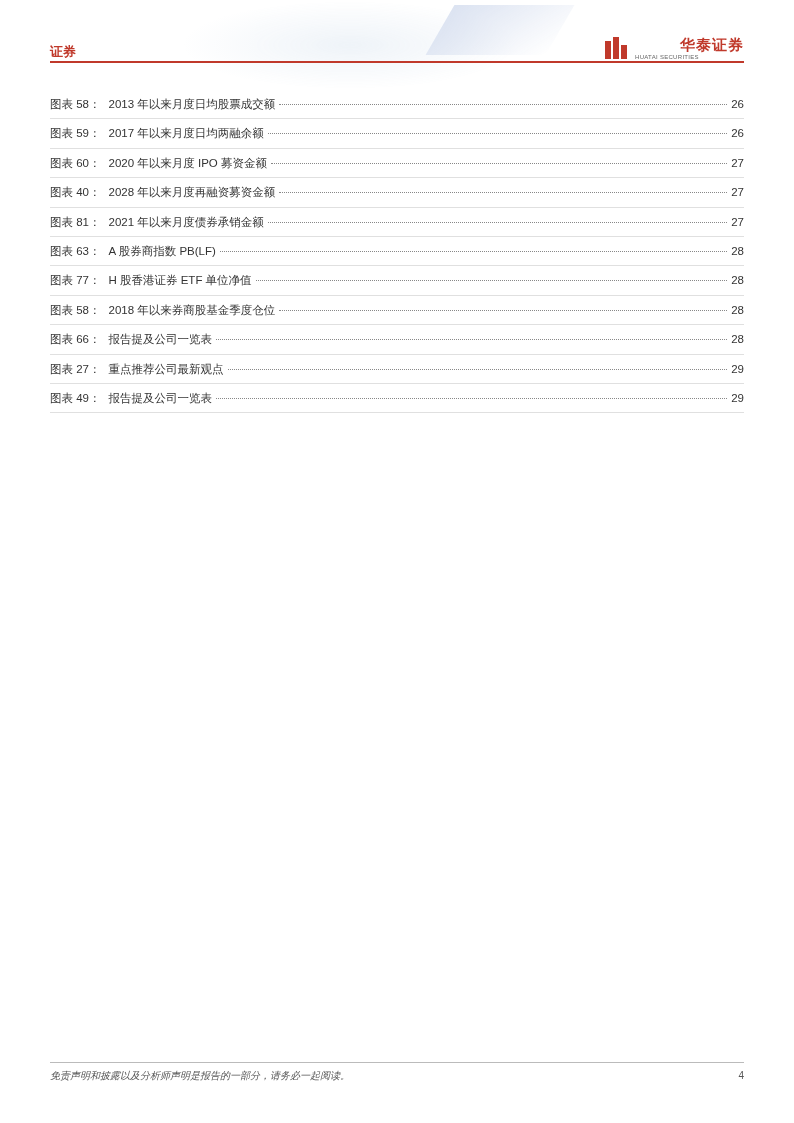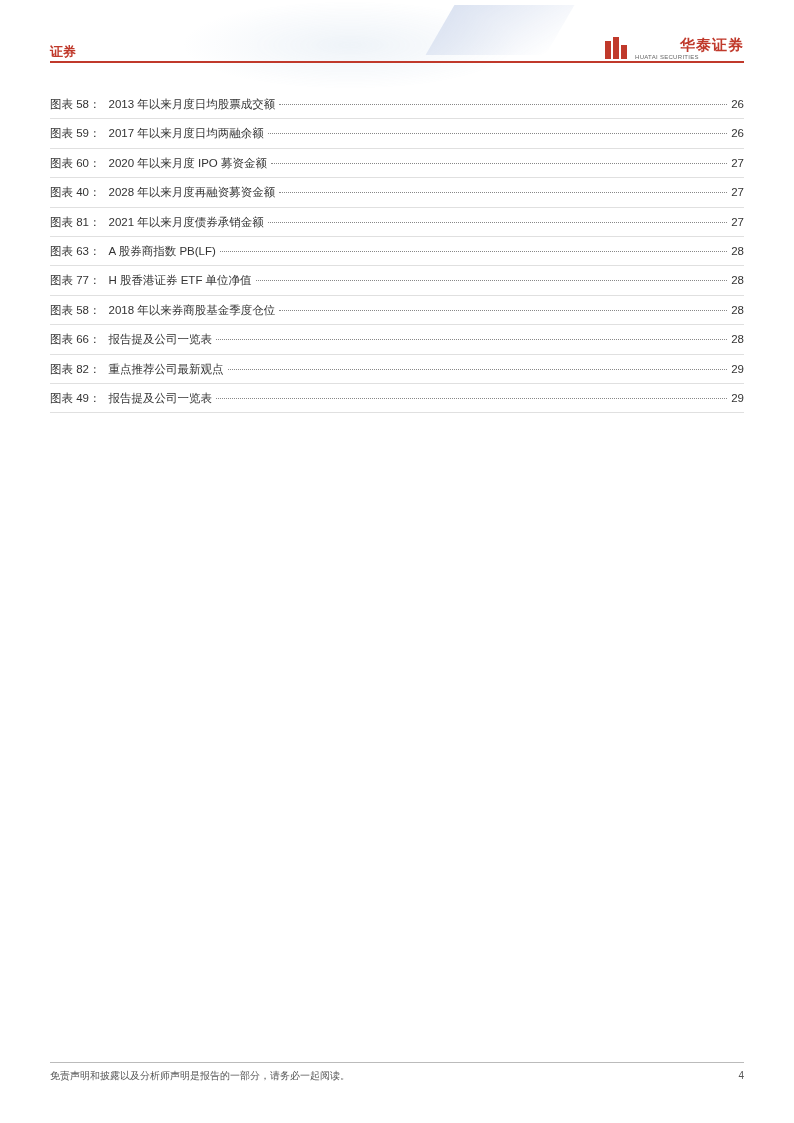--- a/index.html
+++ b/index.html
@@ -122,20 +122,21 @@
       right: 50px;
       border-top: 1px solid #bbb;
       padding-top: 6px;
       display: flex;
       justify-content: space-between;
       align-items: baseline;
       font-size: 10px;
       color: #555;
     }
     .footer-disclaimer {
+      font-style: italic;
     }
     .footer-page {
       font-style: normal;
     }
   </style>
 </head>
 <body>
 
 <div class="bg-decoration"></div>
 
@@ -205,21 +206,21 @@
       <span class="toc-dots"></span>
       <span class="toc-page">28</span>
     </div>
   <div class="toc-row">
       <span class="toc-label">图表 66：</span>
       <span class="toc-title">报告提及公司一览表</span>
       <span class="toc-dots"></span>
       <span class="toc-page">28</span>
     </div>
   <div class="toc-row">
-      <span class="toc-label">图表 82：</span>
+      <span class="toc-label">图表 27：</span>
       <span class="toc-title">重点推荐公司最新观点</span>
       <span class="toc-dots"></span>
       <span class="toc-page">29</span>
     </div>
   <div class="toc-row">
       <span class="toc-label">图表 49：</span>
       <span class="toc-title">报告提及公司一览表</span>
       <span class="toc-dots"></span>
       <span class="toc-page">29</span>
     </div>

